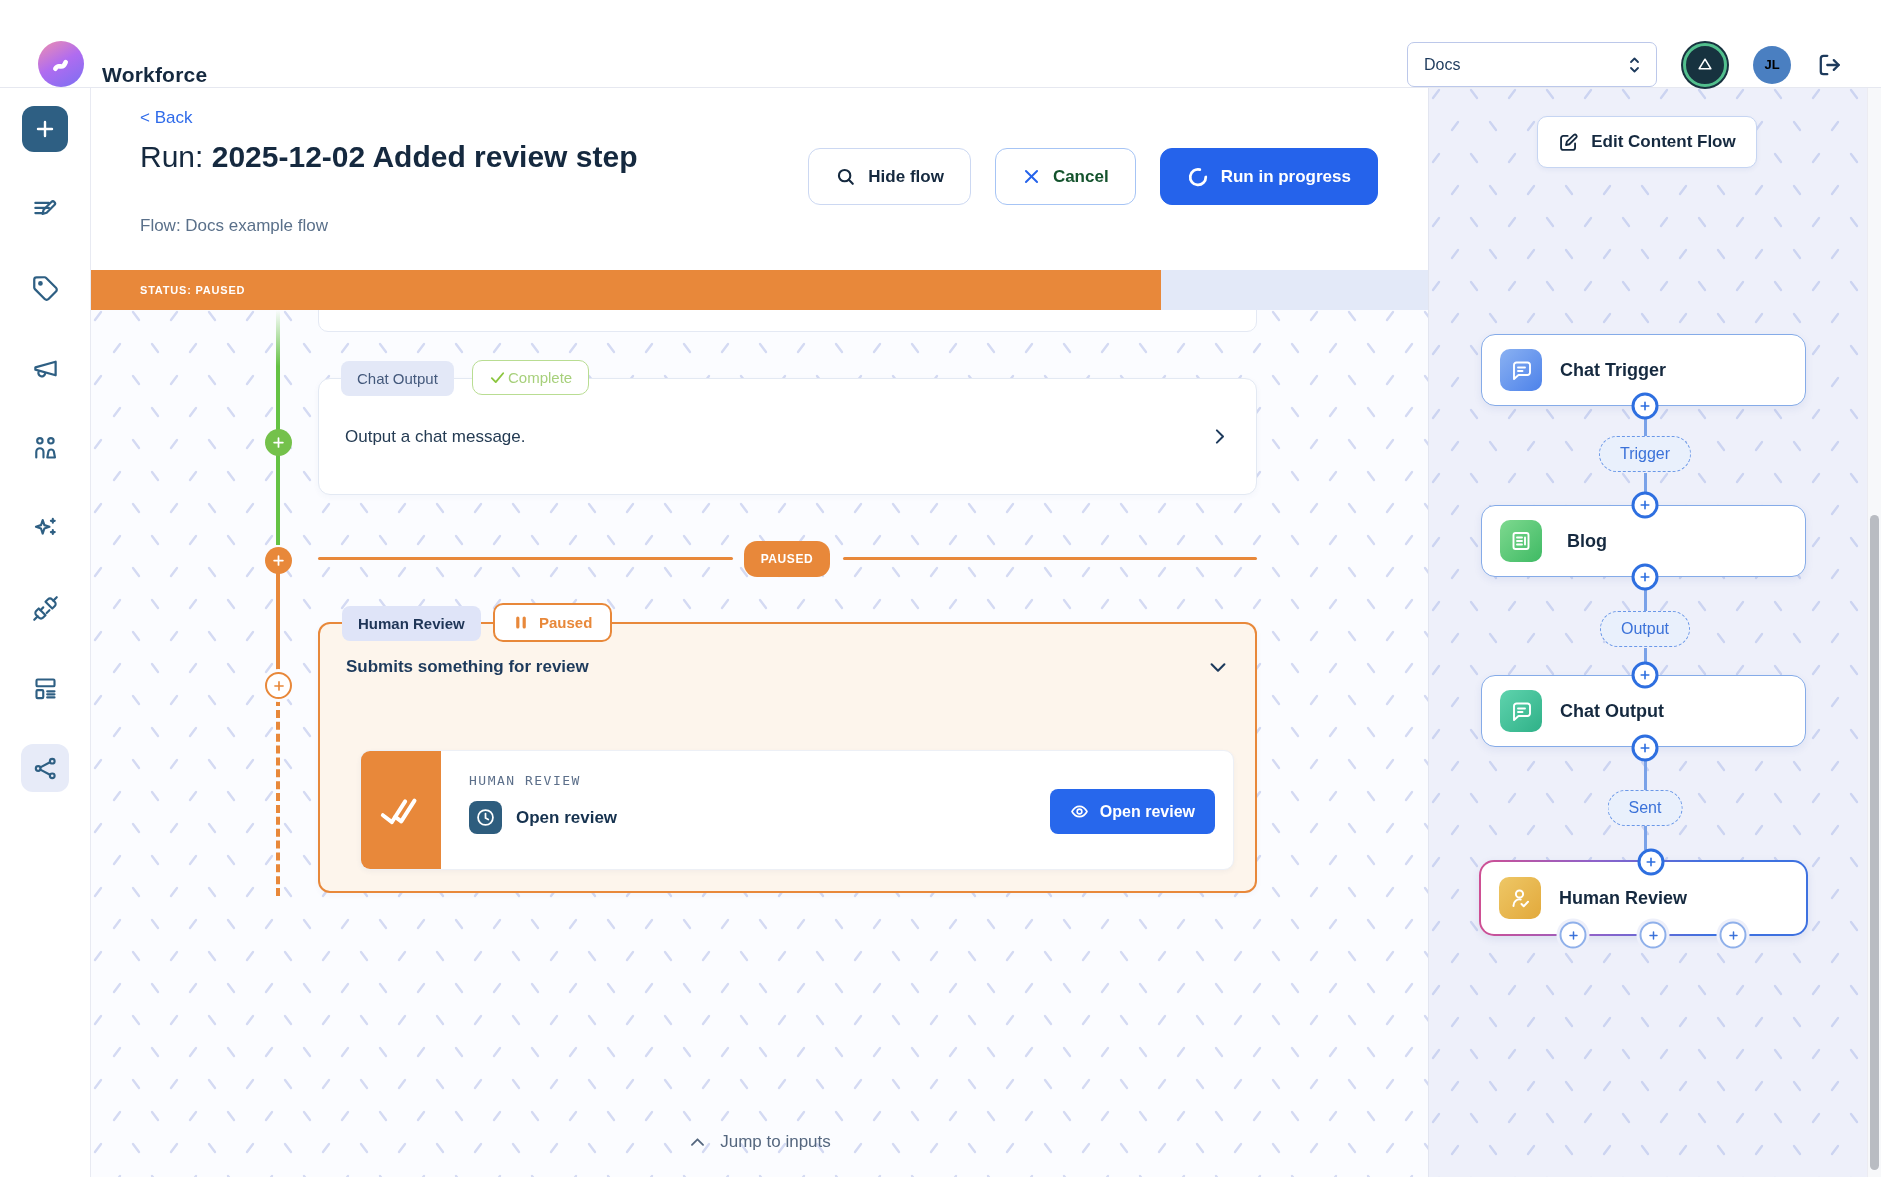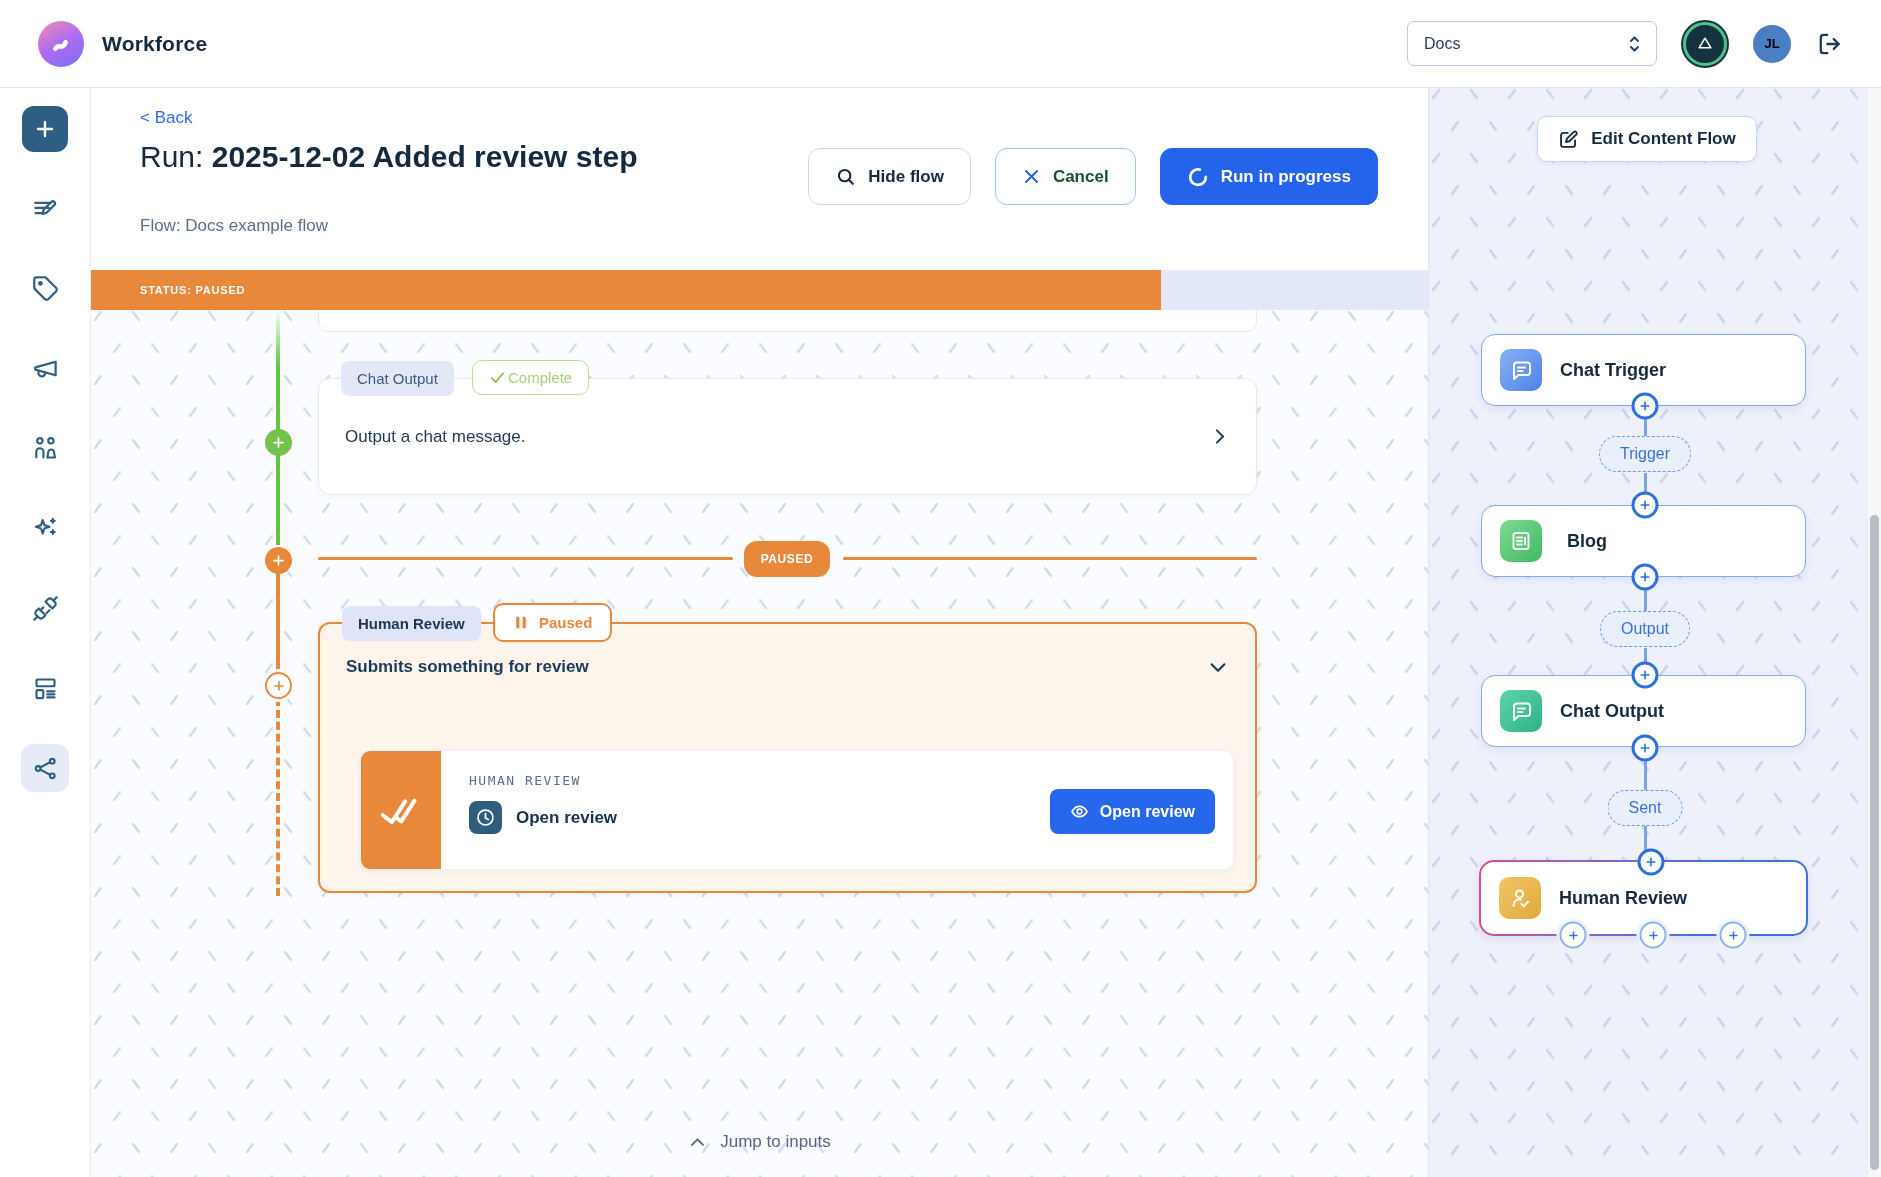--- a/index.html
+++ b/index.html
@@ -2,21 +2,21 @@
 <html><head>
 <meta charset="utf-8">
 <style>
   * { margin:0; padding:0; box-sizing:border-box; }
   html,body { background:#fff; }
   body { font-family:"Liberation Sans", sans-serif; color:#1d3a5c; }
   .page { position:relative; width:1881px; height:1177px; overflow:hidden; background:#fff; }
 
   
   .topbar { position:absolute; top:0; left:0; right:0; height:88px; background:#fff;
-    border-bottom:1px solid #e6e8f0; display:flex; align-items:center; padding:0 38px; z-index:30; }
+    border-bottom:1px solid #e6e8f0; display:flex; align-items:flex-end; padding:0 38px; z-index:30; }
   .logo { width:46px; height:46px; border-radius:50%;
     background:linear-gradient(150deg,#ef8fae 0%,#b06cf0 48%,#7a6ff2 100%); display:flex; align-items:center; justify-content:center; }
   .brand-name { margin-left:18px; font-size:21px; font-weight:700; color:#15293f; letter-spacing:.2px; }
   .topbar-right { margin-left:auto; display:flex; align-items:center; gap:26px; }
   .ws-select { width:250px; height:45px; border:1px solid #bcc8ea; border-radius:7px; background:#fff;
     display:flex; align-items:center; padding:0 14px 0 16px; font-size:16px; color:#1d3a5c; cursor:pointer; }
   .ws-select .sel-label { flex:1; }
   .drive-avatar { width:44px; height:44px; border-radius:50%; background:#17323f; border:3px solid #52bf8d;
     display:flex; align-items:center; justify-content:center; box-shadow:0 0 0 2px #17323f; cursor:pointer; }
   .jl-avatar { width:38px; height:38px; border-radius:50%; background:#4a7fc1; color:#000000; font-size:13px;
@@ -101,21 +101,21 @@
   .btn-open-review { position:absolute; right:18px; top:38px; height:45px; padding:0 20px; background:#2767ec;
     border:none; border-radius:8px; color:#fff; font-size:16px; font-weight:700; display:flex; align-items:center;
     gap:11px; cursor:pointer; font-family:"Liberation Sans",sans-serif; }
 
   .jump-row { position:absolute; left:0; width:100%; top:822px; display:flex; align-items:center;
     justify-content:center; gap:13px; color:#55677f; font-size:17px; cursor:pointer; }
 
   
   .flow-panel { position:absolute; top:88px; left:1428px; right:0; bottom:0; background:#eef0fa;
     border-left:1px solid #e2e5f0; overflow:hidden; z-index:12; }
-  .btn-edit-flow { position:absolute; top:28px; left:108px; width:220px; height:46px; background:#fff;
+  .btn-edit-flow { position:absolute; top:28px; left:108px; width:220px; height:52px; background:#fff;
     border:1.5px solid #c6d5f2; border-radius:10px; display:flex; align-items:center; justify-content:center;
     gap:12px; font-size:17px; font-weight:700; color:#15293f; cursor:pointer; box-shadow:0 2px 5px rgba(40,70,150,.06);
     font-family:"Liberation Sans",sans-serif; }
 
   .node-card { position:absolute; left:52px; width:325px; height:72px; background:#fff; border:1.5px solid #85abe8;
     border-radius:14px; display:flex; align-items:center; padding:0 18px; gap:18px; cursor:pointer;
     box-shadow:0 3px 8px rgba(40,70,150,.08); }
   .node-label { font-size:18px; font-weight:700; color:#15293f; }
   .node-icon { width:42px; height:42px; border-radius:10px; display:flex; align-items:center; justify-content:center; flex:none; }
   .ic-blue  { background:linear-gradient(135deg,#8ab1f2,#4d82ea); }

